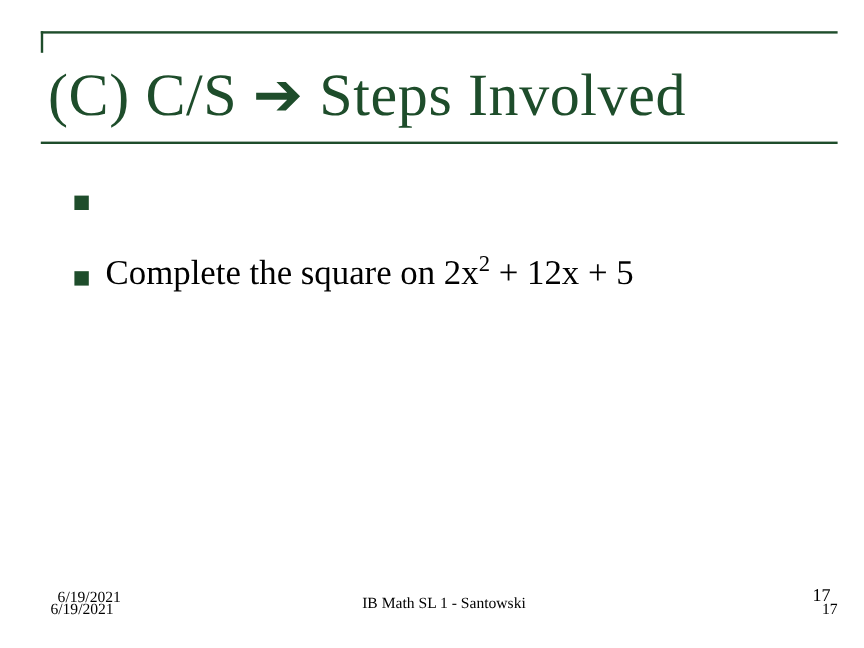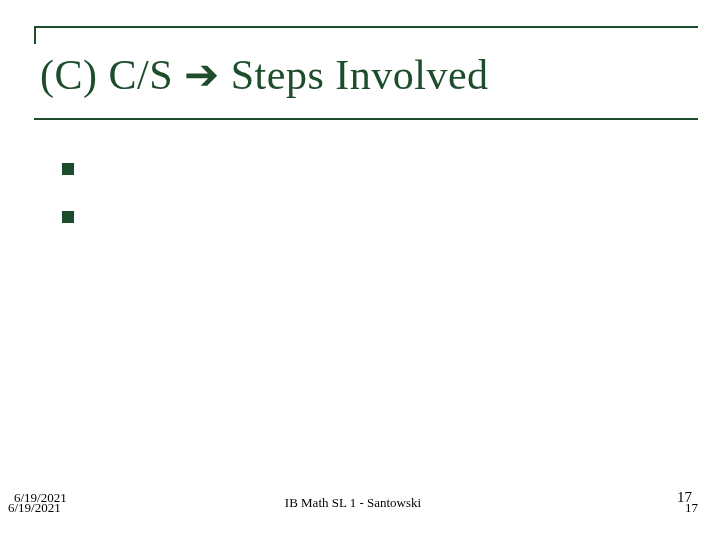--- a/index.html
+++ b/index.html
@@ -33,21 +33,21 @@
     top: 118px;
     left: 34px;
     right: 22px;
     height: 2px;
     background: #1e4d2b;
   }
   .title {
     position: absolute;
     top: 50px;
     left: 40px;
-    font-size: 42px;
+    font-size: 50px;
     color: #1e4d2b;
     letter-spacing: 0.5px;
   }
   .bullets {
     position: absolute;
     top: 162px;
     left: 62px;
     right: 20px;
   }
   .bullet-line {
@@ -69,21 +69,21 @@
   .bullet-text {
     font-size: 29px;
     line-height: 1.2;
   }
   .sup {
     font-size: 0.65em;
     vertical-align: super;
   }
   .footer {
     position: absolute;
-    left: 8px;
+    left: 42px;
     right: 22px;
     bottom: 20px;
     height: 30px;
     font-family: "Times New Roman", serif;
     color: #000;
   }
   .footer-date-a {
     position: absolute;
     left: 6px;
     bottom: 14px;
@@ -129,20 +129,23 @@
 <div class="rule-bottom"></div>
 
 <div class="bullets">
 
   <div class="bullet-line">
     <span class="bullet-marker"></span>
   </div>
 
   <div class="bullet-line">
     <span class="bullet-marker"></span>
+    <span class="bullet-text">
+      <span>Complete the square on 2x</span><span class="sup">2</span><span> + 12x + 5</span>
+    </span>
   </div>
 
 </div>
 
 <div class="footer">
   <div class="footer-date-a">6/19/2021</div>
   <div class="footer-date-b">6/19/2021</div>
   <div class="footer-center">IB Math SL 1 - Santowski</div>
   <div class="footer-page-a">17</div>
   <div class="footer-page-b">17</div>

